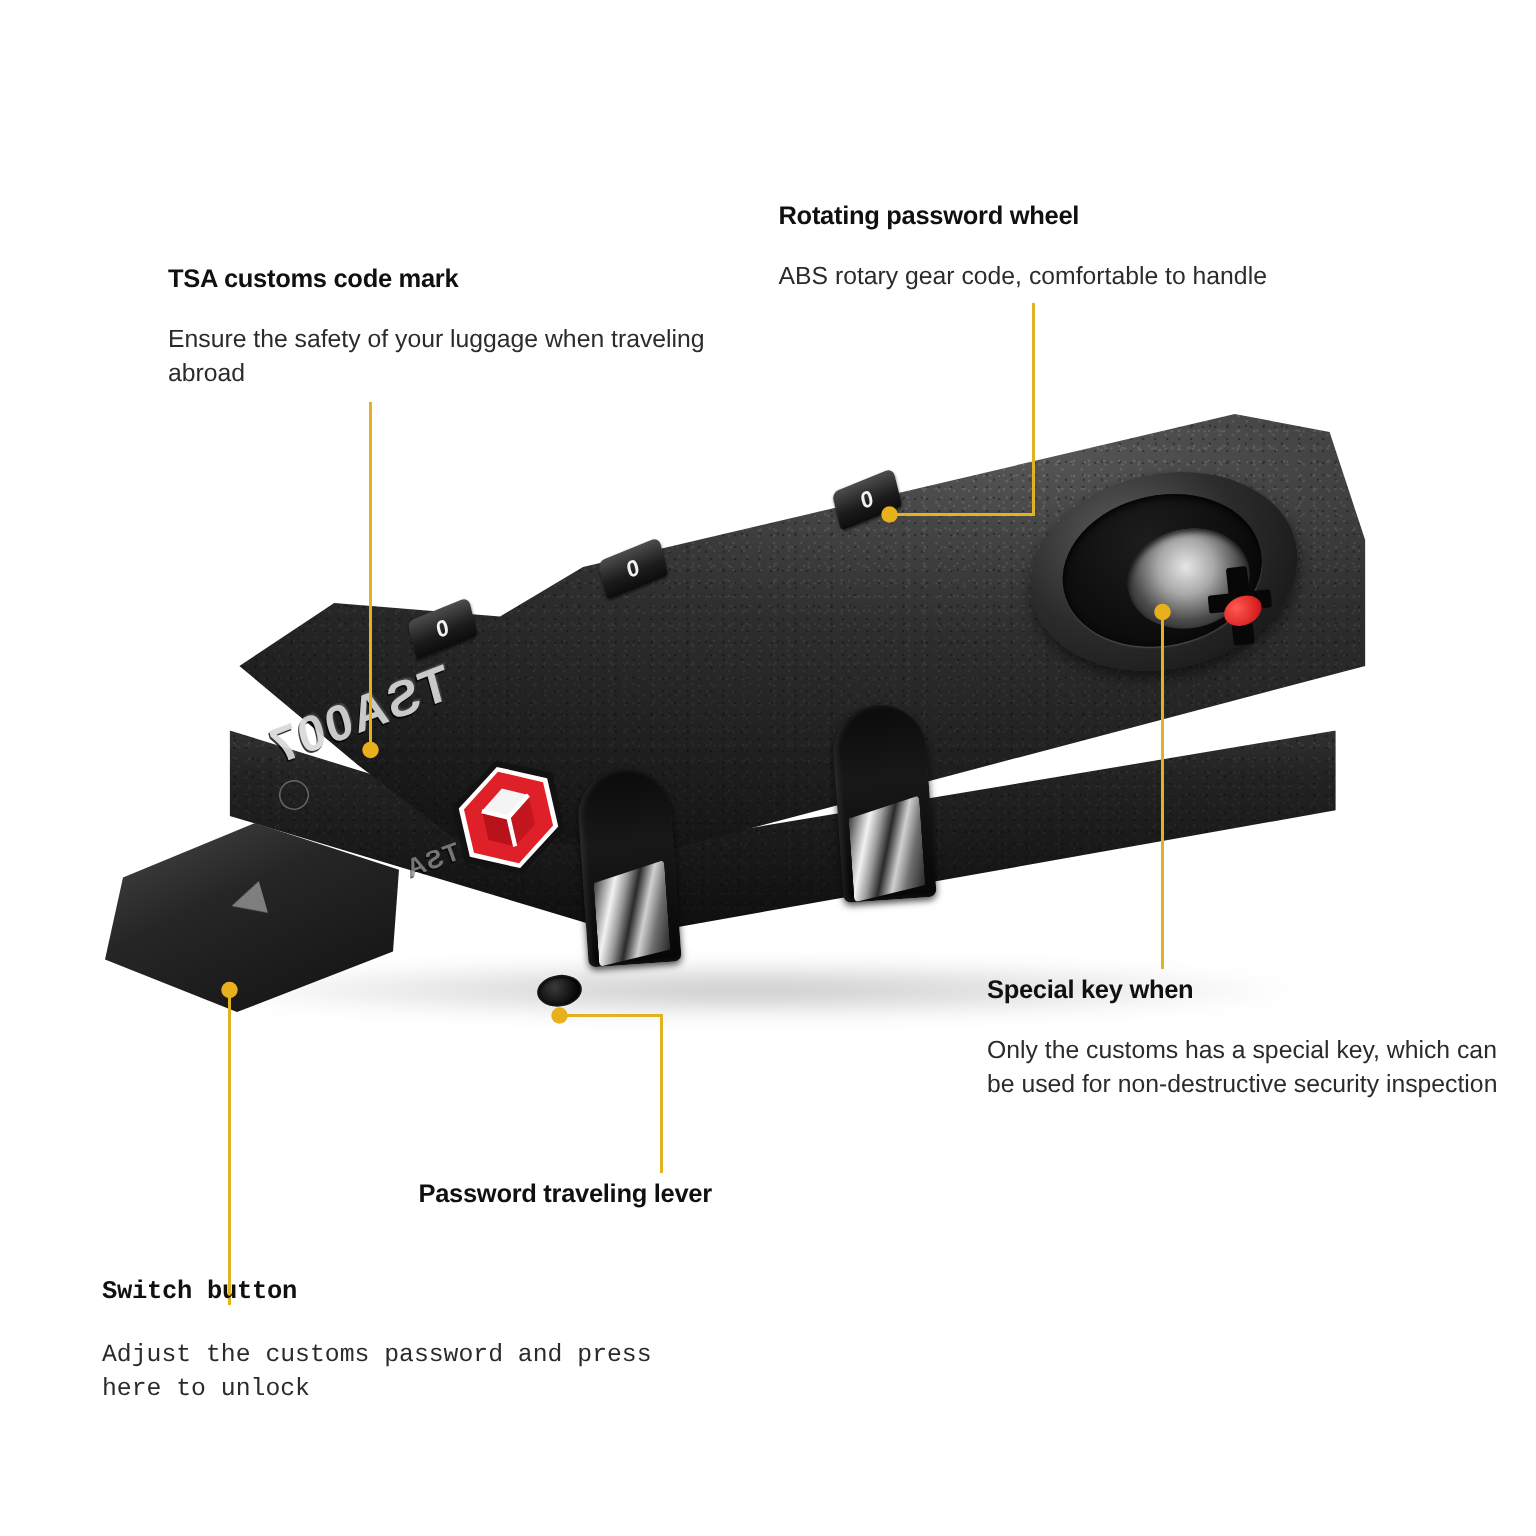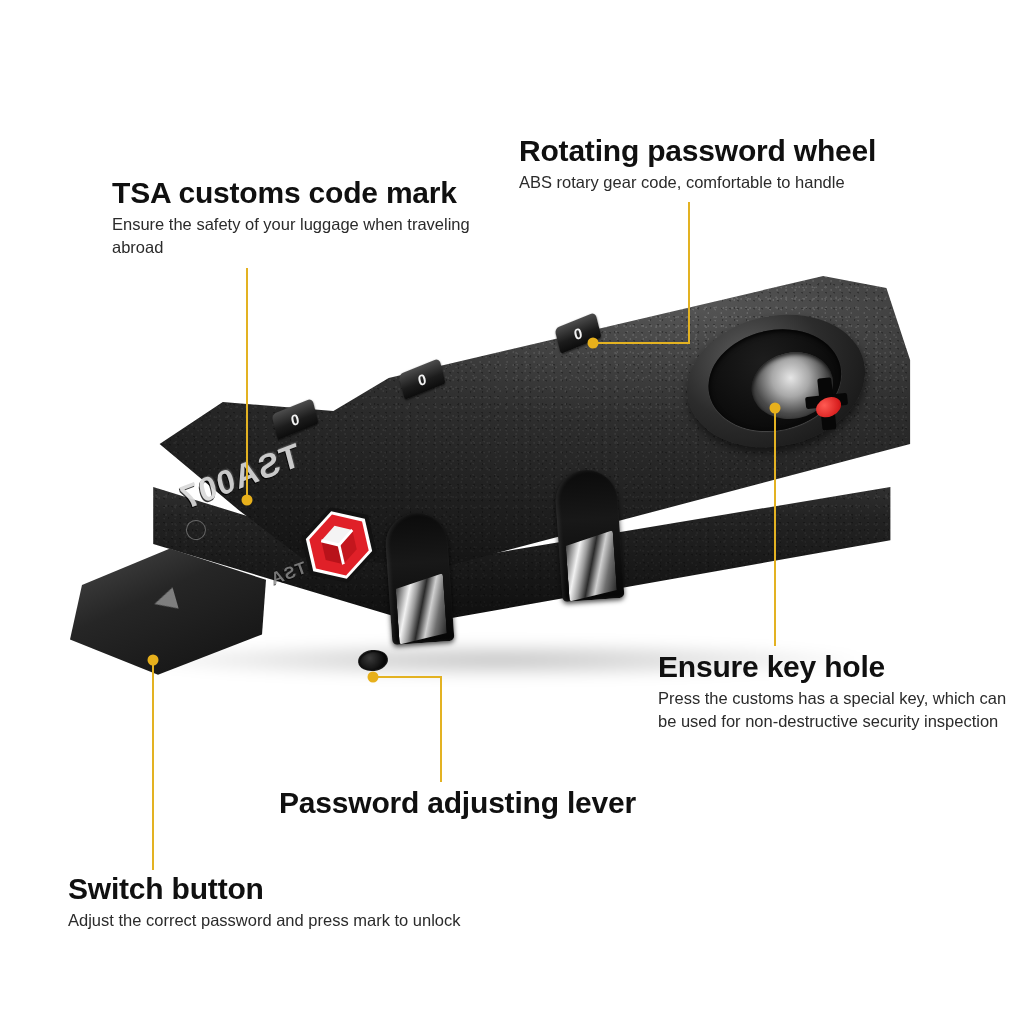--- a/index.html
+++ b/index.html
@@ -15,33 +15,33 @@
   }
   .banner-title{
     color:#ffffff; font-size:55px; font-weight:bold; letter-spacing:-0.5px;
     padding-left:22px; line-height:1; transform:scaleX(.96); transform-origin:left center;
     white-space:nowrap; font-family:"Liberation Sans", sans-serif;
   }
 
   
   .callout{ position:absolute; }
   .callout h3{
-    font-size:30px; font-weight:bold; color:#101010; line-height:1.12;
+    font-size:17px; font-weight:bold; color:#101010; line-height:1.12;
     letter-spacing:-0.2px; white-space:nowrap;
   }
   .callout p{
-    font-size:16.5px; color:#2b2b2b; line-height:1.42; margin-top:3px;
+    font-size:16.5px; color:#2b2b2b; line-height:1.42; margin-top:20px;
     font-weight:400;
   }
 
   #c-tsa     { left:112px; top:176px; width:380px; }
   #c-wheel   { left:519px; top:134px; width:400px; }
   #c-keyhole { left:658px; top:650px; width:352px; }
   #c-lever   { left:279px; top:786px; width:420px; }
-  #c-switch  { left:68px; top:872px; width:400px; }
+  #c-switch  { left:68px; top:852px; width:400px;font-family:Liberation Mono, monospace; }
 
   
   .lead{ position:absolute; background:#e3b222; }
   .lead.v{ width:2.4px; }
   .lead.h{ height:2.4px; }
   .dot{
     position:absolute; width:11px; height:11px; border-radius:50%;
     background:#e7b01c; transform:translate(-50%,-50%);
   }
 
@@ -312,26 +312,26 @@
     <h3>TSA customs code mark</h3>
     <p>Ensure the safety of your luggage when traveling abroad</p>
   </div>
 
   <div class="callout" id="c-wheel">
     <h3>Rotating password wheel</h3>
     <p>ABS rotary gear code, comfortable to handle</p>
   </div>
 
   <div class="callout" id="c-keyhole">
-    <h3>Ensure key hole</h3>
-    <p>Press the customs has a special key, which can be used for non-destructive security inspection</p>
+    <h3>Special key when</h3>
+    <p>Only the customs has a special key, which can be used for non-destructive security inspection</p>
   </div>
 
   <div class="callout" id="c-lever">
-    <h3>Password adjusting lever</h3>
+    <h3>Password traveling lever</h3>
   </div>
 
   <div class="callout" id="c-switch">
     <h3>Switch button</h3>
-    <p>Adjust the correct password and press mark to unlock</p>
+    <p>Adjust the customs password and press here to unlock</p>
   </div>
 
 </div>
 
 </body></html>

